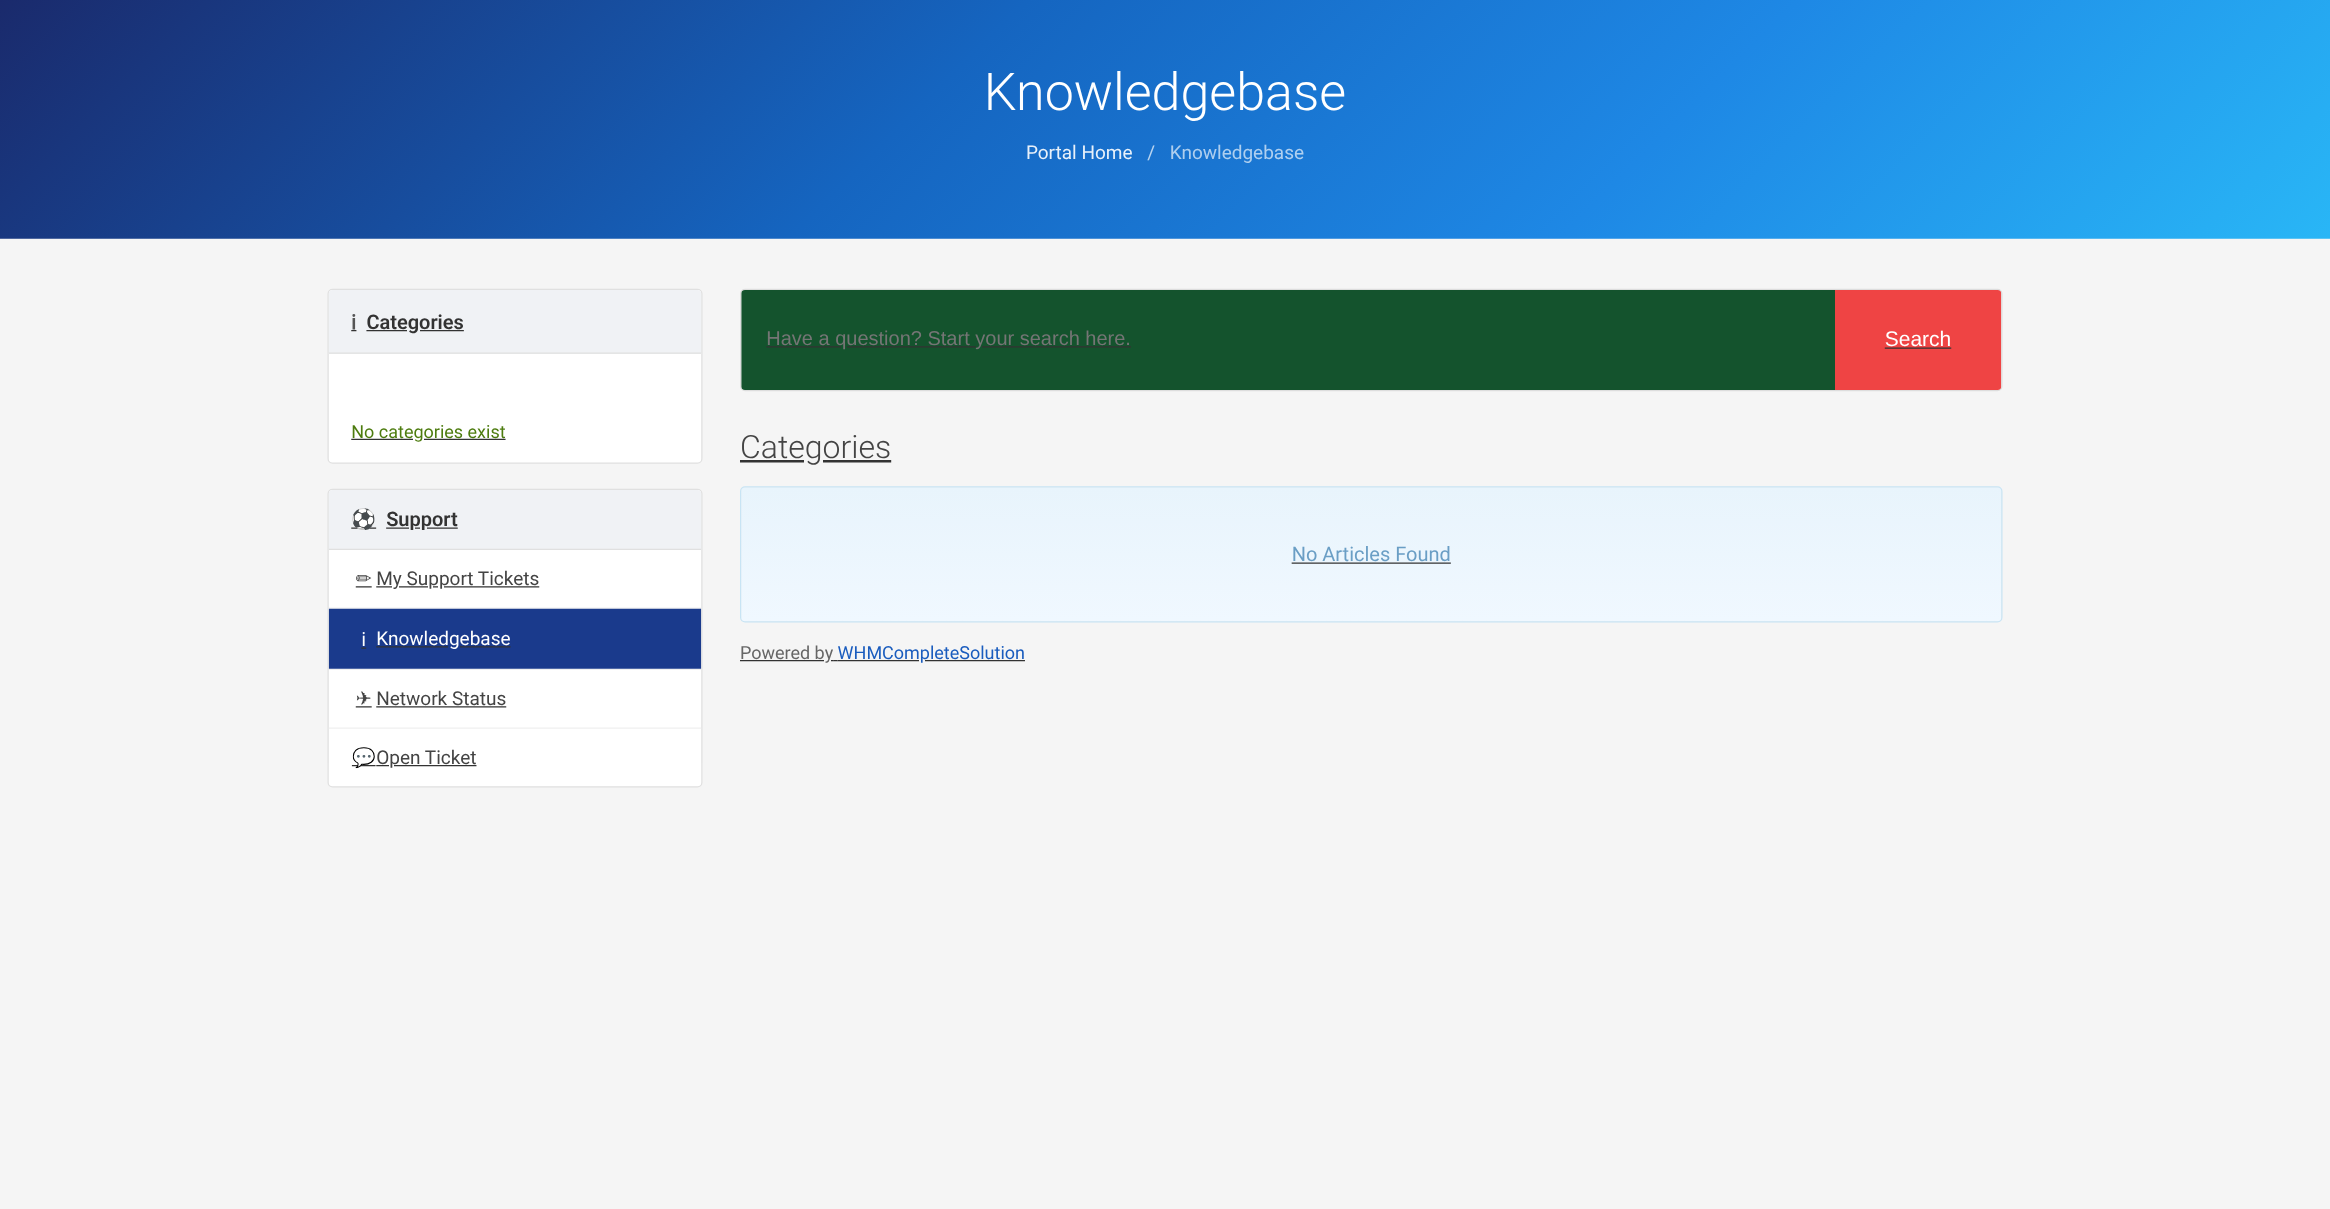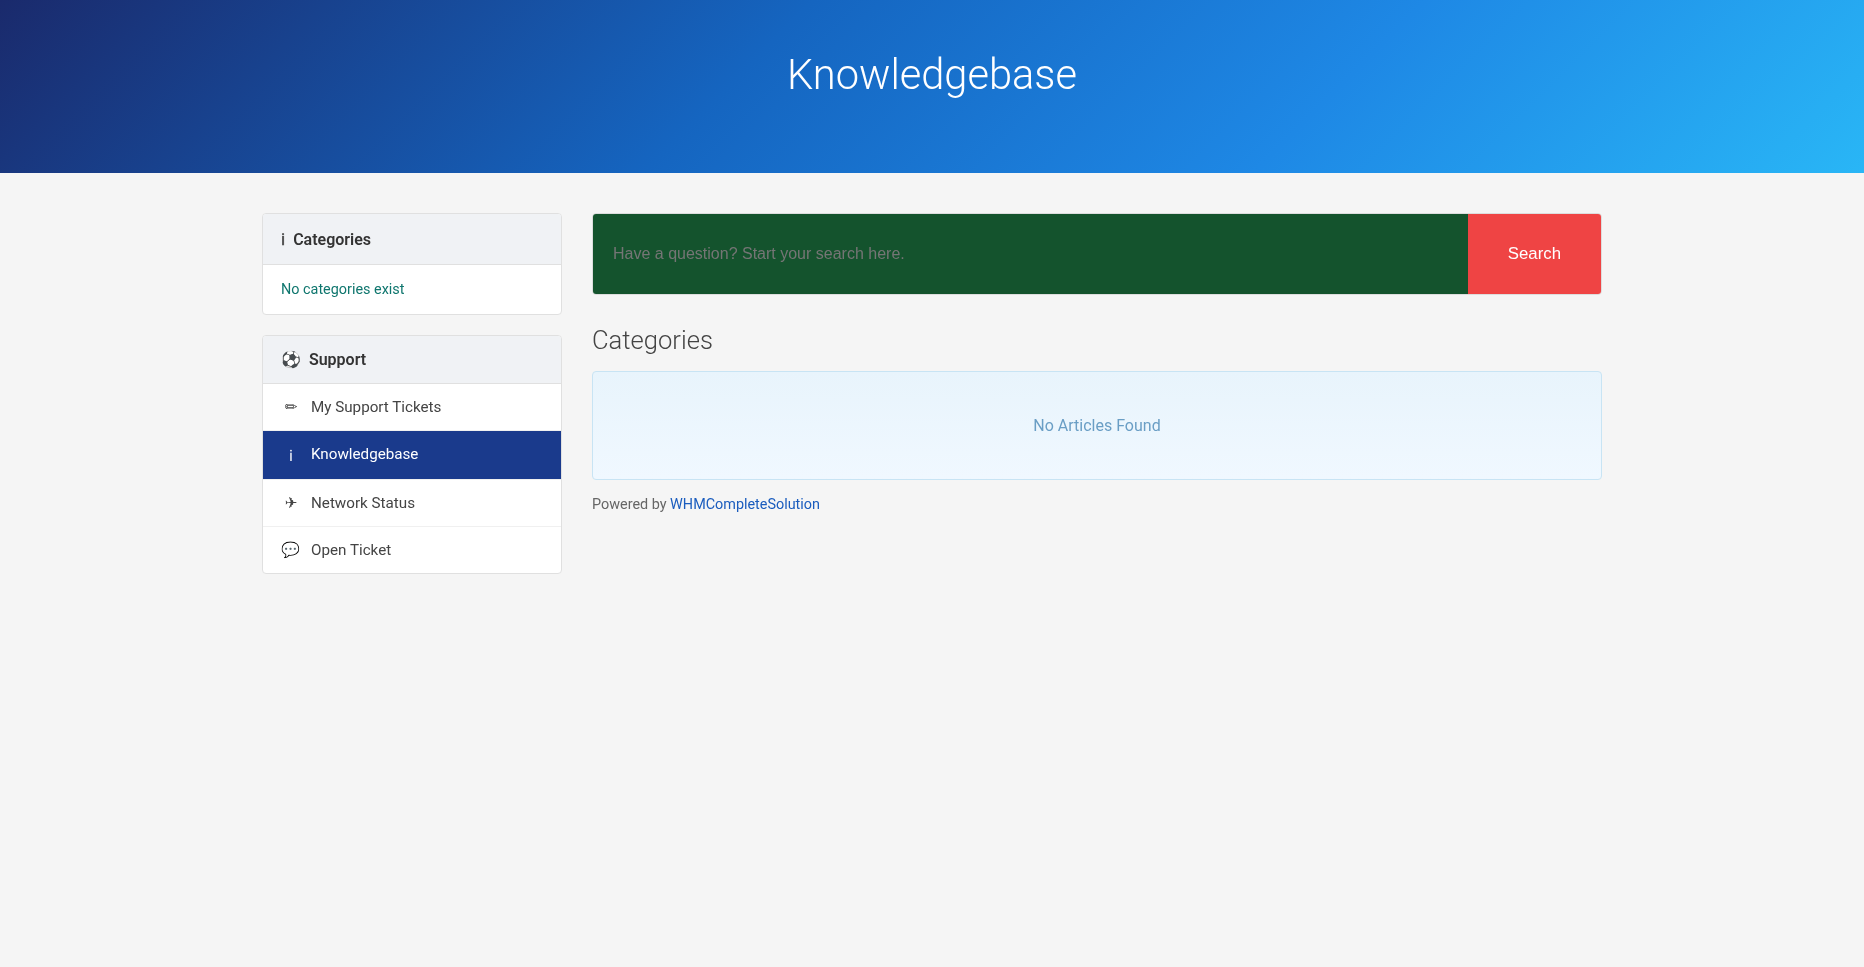--- a/index.html
+++ b/index.html
@@ -38,20 +38,21 @@
     }
 
     
     .main-container {
       max-width: 1400px;
       margin: 0 auto;
       padding: 40px 30px;
       display: flex;
       gap: 30px;
       align-items: flex-start;
+      text-decoration: underline;
     }
 
     
     .sidebar {
       width: 300px;
       flex-shrink: 0;
     }
 
     .sidebar-card {
       background: #fff;
@@ -74,38 +75,38 @@
     }
 
     .sidebar-card-header .header-icon {
       color: #555;
       font-size: 1rem;
     }
 
     .sidebar-card-body {
       padding: 16px 18px;
       font-size: 0.9rem;
-      color: #0f766e;
+      color: #4d7c0f;
+      margin-top: 38px;
     }
 
     .sidebar-nav {
       list-style: none;
     }
 
     .sidebar-nav li {
       border-bottom: 1px solid #f0f0f0;
     }
     .sidebar-nav li:last-child {
       border-bottom: none;
     }
 
     .sidebar-nav li a {
       display: flex;
-      align-items: flex-start;
-      gap: 10px;
+      align-items: center;
       padding: 14px 18px;
       text-decoration: none;
       color: #444;
       font-size: 0.95rem;
       transition: background 0.15s;
     }
 
     .sidebar-nav li.active a {
       background: #1a3a8c;
       color: #fff;
@@ -192,20 +193,25 @@
     .icon-kb::before { content: 'ℹ'; }
     .icon-downloads::before { content: '⬇'; }
     .icon-network::before { content: '✈'; }
     .icon-ticket-open::before { content: '💬'; }
   </style>
 </head>
 <body>
 
 <header class="page-header">
   <h1>Knowledgebase</h1>
+  <nav class="breadcrumb">
+    <a href="#">Portal Home</a>
+    <span class="separator">/</span>
+    <span class="current">Knowledgebase</span>
+  </nav>
 </header>
 
 <div class="main-container">
 
   <aside class="sidebar">
 
     <div class="sidebar-card">
       <div class="sidebar-card-header">
         <span class="header-icon icon-info"></span>
         <span>Categories</span>

